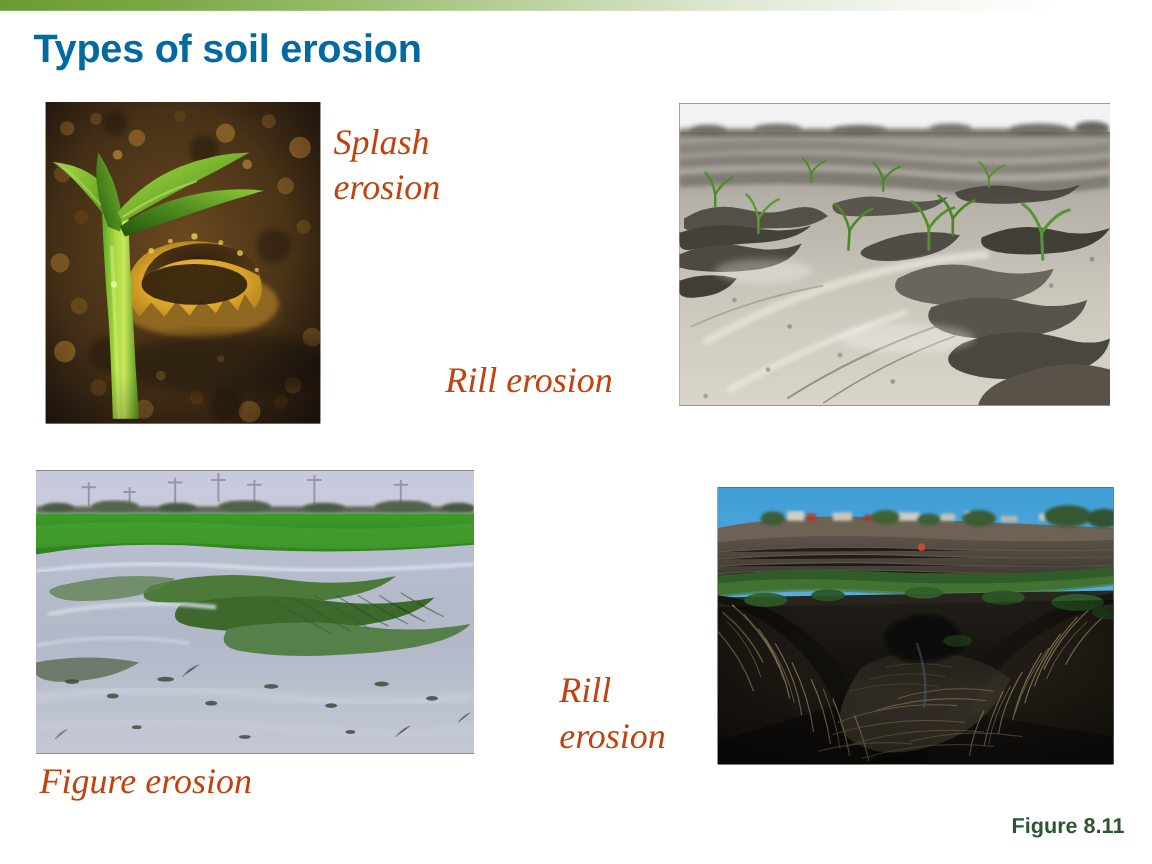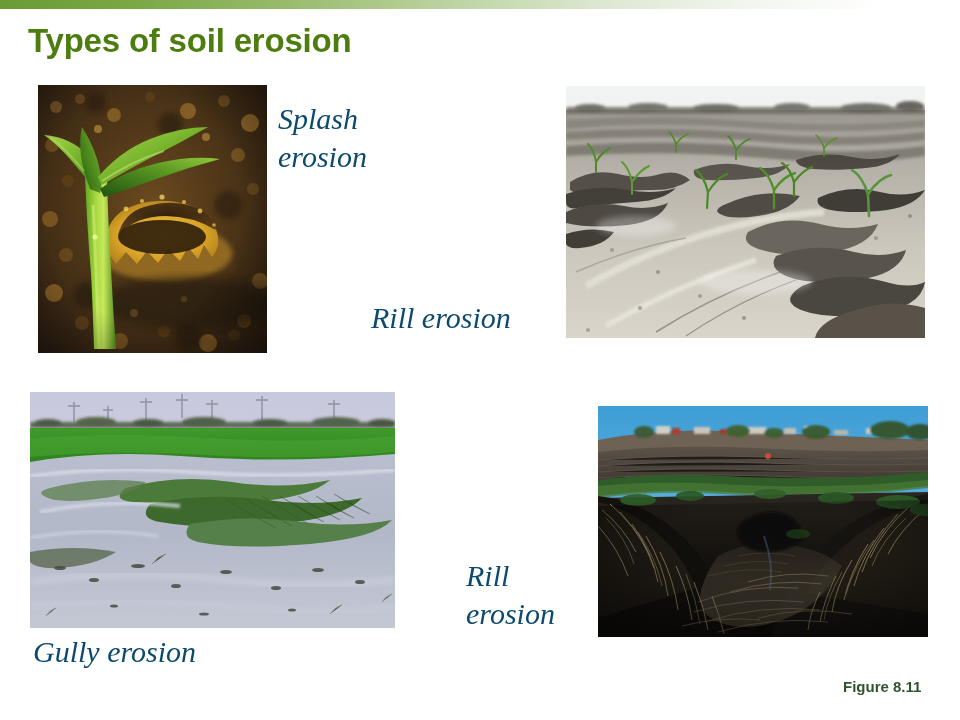--- a/index.html
+++ b/index.html
@@ -30,45 +30,45 @@
         #ffffff 92%,
         #ffffff 100%);
   }
 
   
   #slide-title {
     position: absolute;
     left: 28px; top: 22px;
     font-size: 33px;
     font-weight: bold;
-    color: #4d7c0f;
+    color: #0369a1;
     letter-spacing: -0.2px;
     white-space: nowrap;
   }
 
   
   .caption {
     position: absolute;
     font-family: "Liberation Serif", serif;
     font-style: italic;
     font-size: 30px;
-    color: #0c4a6e;
+    color: #c2410c;
     line-height: 1.27;
     white-space: pre-line;
   }
   #cap-splash { left: 278px; top: 100px; }
   #cap-rill   { left: 371px; top: 299px; font-style: italic; }
   #cap-sheet  { left: 33px;  top: 633px; }
   #cap-gully  { left: 466px; top: 557px; }
 
   
   #figure-credit {
     position: absolute;
     left: 843px; top: 678px;
-    font-size: 15px;
+    font-size: 18px;
     font-weight: bold;
     color: #2d5530;
   }
 
   
   .photo {
     position: absolute;
     overflow: hidden;
     background: #2b2118;
   }
@@ -584,17 +584,17 @@
         <stop offset="40%" stop-color="#000000" stop-opacity="0.18"></stop>
         <stop offset="100%" stop-color="#000000" stop-opacity="0.62"></stop>
       </radialGradient>
     </defs>
   </svg>
 </div>
 
 <div class="caption" id="cap-splash">Splash
 erosion</div>
 <div class="caption" id="cap-rill">Rill erosion</div>
-<div class="caption" id="cap-sheet">Gully erosion</div>
+<div class="caption" id="cap-sheet">Figure erosion</div>
 <div class="caption" id="cap-gully">Rill
 erosion</div>
 
 <div id="figure-credit">Figure 8.11</div>
 
 </body></html>

